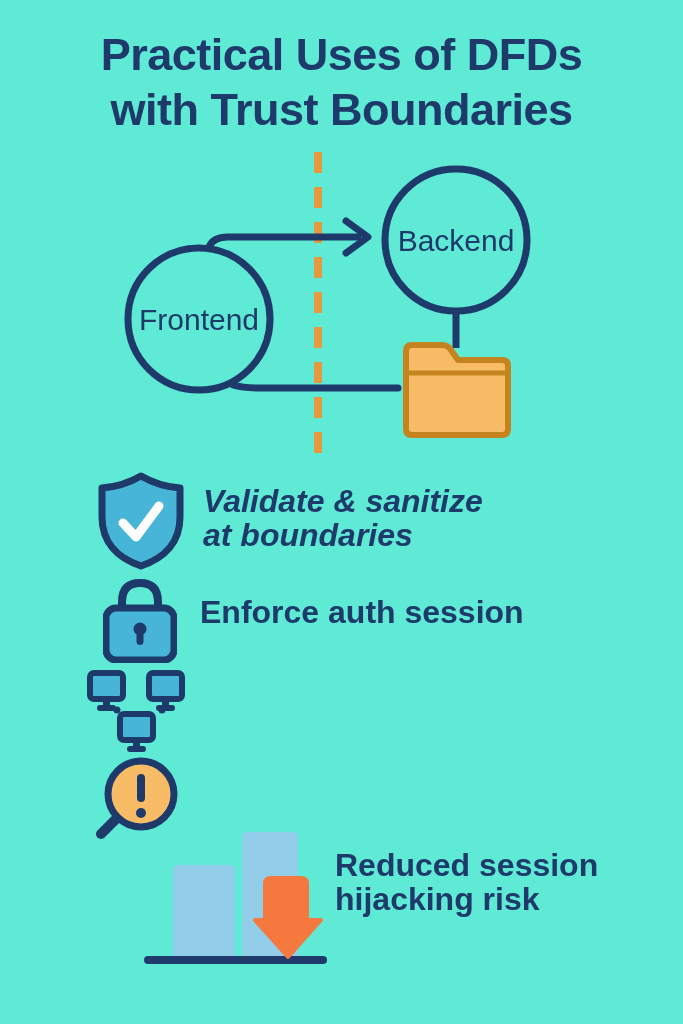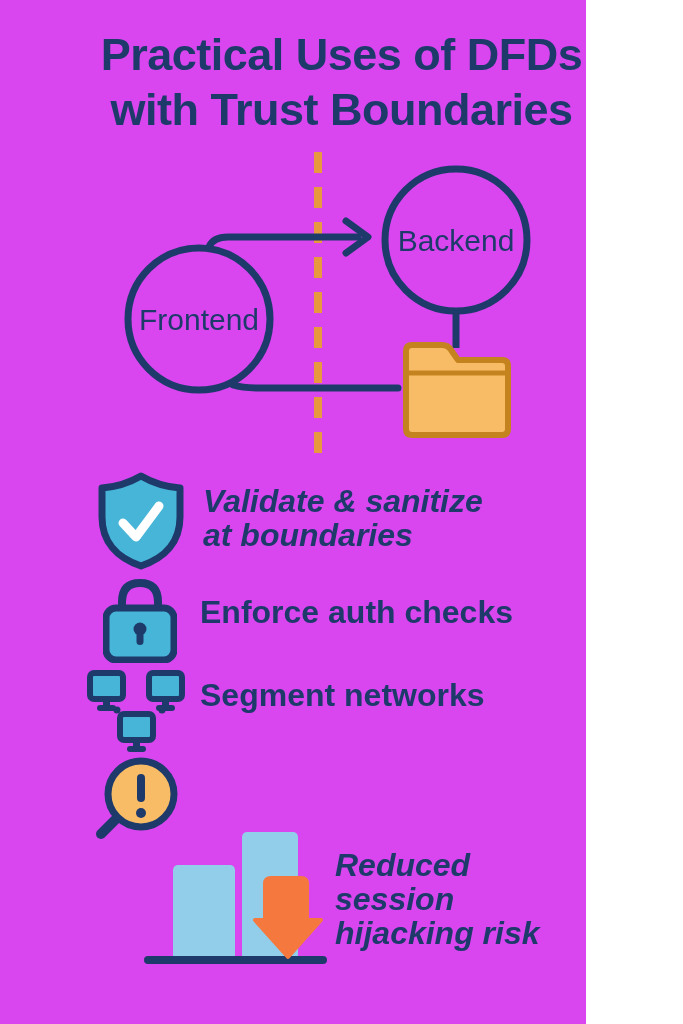--- a/index.html
+++ b/index.html
@@ -1,19 +1,19 @@
 <!DOCTYPE html>
 <html><head>
 <meta charset="utf-8">
 <style>
   html,body{margin:0;padding:0;}
   .poster{
     position:relative;
-    width:586px;height:1024px;
-    background:#d946ef;
+    width:683px;height:1024px;
+    background:#5eead4;
     font-family:"Liberation Sans", sans-serif;
     overflow:hidden;
   }
   .title{
     position:absolute;top:27px;left:0;width:683px;
     text-align:center;
     font-size:45px;line-height:55px;font-weight:700;
     letter-spacing:-0.5px;
     color:#1E3A6B;
     white-space:pre-line;
@@ -27,21 +27,21 @@
   .item-label{
     position:absolute;
     font-size:32px;line-height:34px;font-weight:700;
     color:#1E3A6B;
     white-space:pre-line;
   }
   .label-r1{left:203px;top:484px;font-style:italic;}
   .label-r2{left:200px;top:595px;line-height:35px;}
   .label-r3{left:200px;top:678px;line-height:35px;}
   .label-r4{left:200px;top:758px;line-height:35px;}
-  .label-outcome{left:335px;top:848px;font-style:italic;}
+  .label-outcome{left:335px;top:848px;}
 </style>
 </head>
 <body>
 
 <div class="poster">
 
   <div class="title">Practical Uses of DFDs
 with Trust Boundaries</div>
 
   <svg class="diagram-svg" width="683" height="335" viewBox="0 0 683 335">
@@ -73,36 +73,35 @@
   </svg>
   <div class="item-label label-r1">Validate &amp; sanitize
 at boundaries</div>
 
   <svg class="icon-abs" style="left:103px;top:577px;" width="74" height="86" viewBox="0 0 74 86">
     <path d="M 19 36 V 25 Q 19 6 37 6 Q 55 6 55 25 V 36" fill="none" stroke="#1E3A6B" stroke-width="8" stroke-linecap="round"></path>
     <rect x="3" y="31" width="68" height="52" rx="10" fill="#47B5D8" stroke="#1E3A6B" stroke-width="7"></rect>
     <circle cx="37" cy="52" r="6.5" fill="#1E3A6B"></circle>
     <rect x="33.5" y="55" width="7" height="13" rx="3.5" fill="#1E3A6B"></rect>
   </svg>
-  <div class="item-label label-r2">Enforce auth checks</div>
+  <div class="item-label label-r2">Enforce auth session</div>
 
   <svg class="icon-abs" style="left:86px;top:666px;" width="100" height="92" viewBox="0 0 100 92">
     <rect x="4" y="7" width="33" height="26" rx="4" fill="#47B5D8" stroke="#1E3A6B" stroke-width="6"></rect>
     <rect x="17" y="33" width="7" height="7" fill="#1E3A6B"></rect>
     <rect x="11" y="39" width="19" height="6" rx="3" fill="#1E3A6B"></rect>
     <rect x="63" y="7" width="33" height="26" rx="4" fill="#47B5D8" stroke="#1E3A6B" stroke-width="6"></rect>
     <rect x="76" y="33" width="7" height="7" fill="#1E3A6B"></rect>
     <rect x="70" y="39" width="19" height="6" rx="3" fill="#1E3A6B"></rect>
     <circle cx="31" cy="44" r="3.5" fill="#1E3A6B"></circle>
     <circle cx="76" cy="44" r="3.5" fill="#1E3A6B"></circle>
     <rect x="34" y="48" width="33" height="26" rx="4" fill="#47B5D8" stroke="#1E3A6B" stroke-width="6"></rect>
     <rect x="47" y="74" width="7" height="7" fill="#1E3A6B"></rect>
     <rect x="41" y="80" width="19" height="6" rx="3" fill="#1E3A6B"></rect>
   </svg>
-  <div class="item-label label-r3">Segment networks</div>
 
   <svg class="icon-abs" style="left:92px;top:752px;" width="95" height="92" viewBox="0 0 95 92">
     <line x1="24" y1="67" x2="9" y2="82" stroke="#1E3A6B" stroke-width="10" stroke-linecap="round"></line>
     <circle cx="49" cy="42" r="33" fill="#F8BC66" stroke="#1E3A6B" stroke-width="7"></circle>
     <rect x="45" y="22" width="8" height="28" rx="4" fill="#1E3A6B"></rect>
     <circle cx="49" cy="61" r="5" fill="#1E3A6B"></circle>
   </svg>
 
   <svg class="icon-abs" style="left:135px;top:824px;" width="200" height="142" viewBox="0 0 200 142">
     <rect x="38" y="41" width="62" height="95" rx="5" fill="#92CEE9"></rect>

